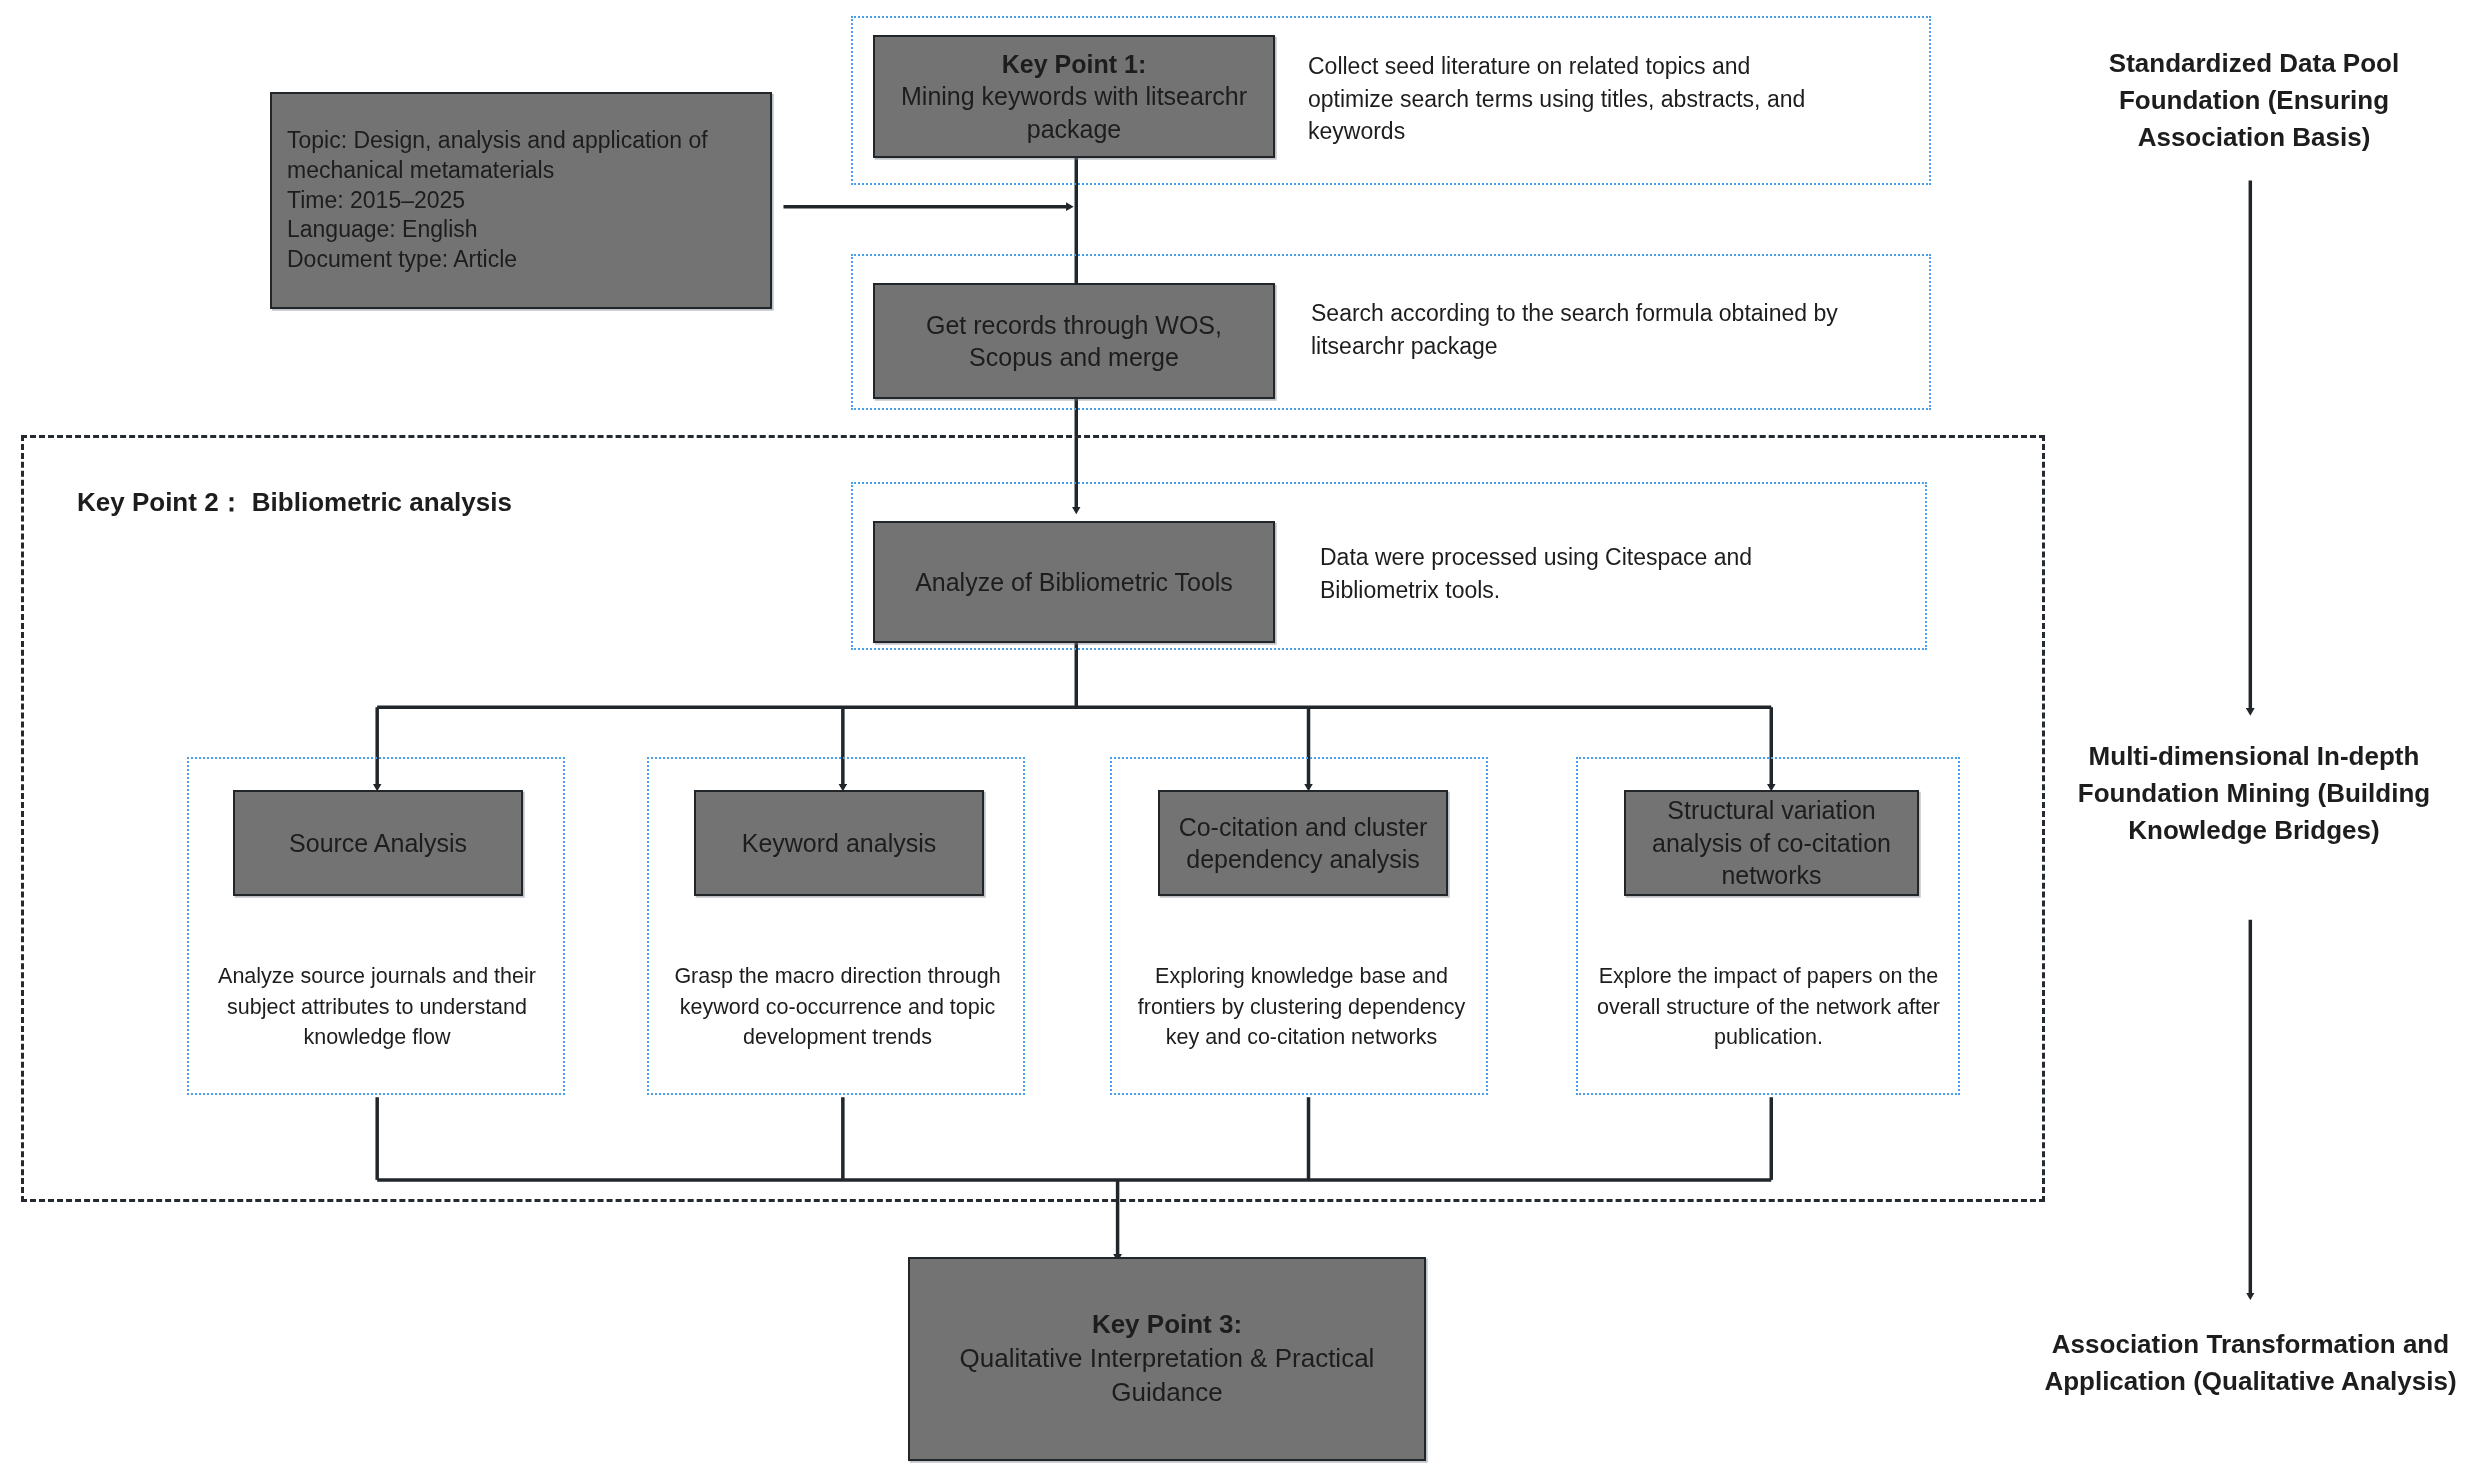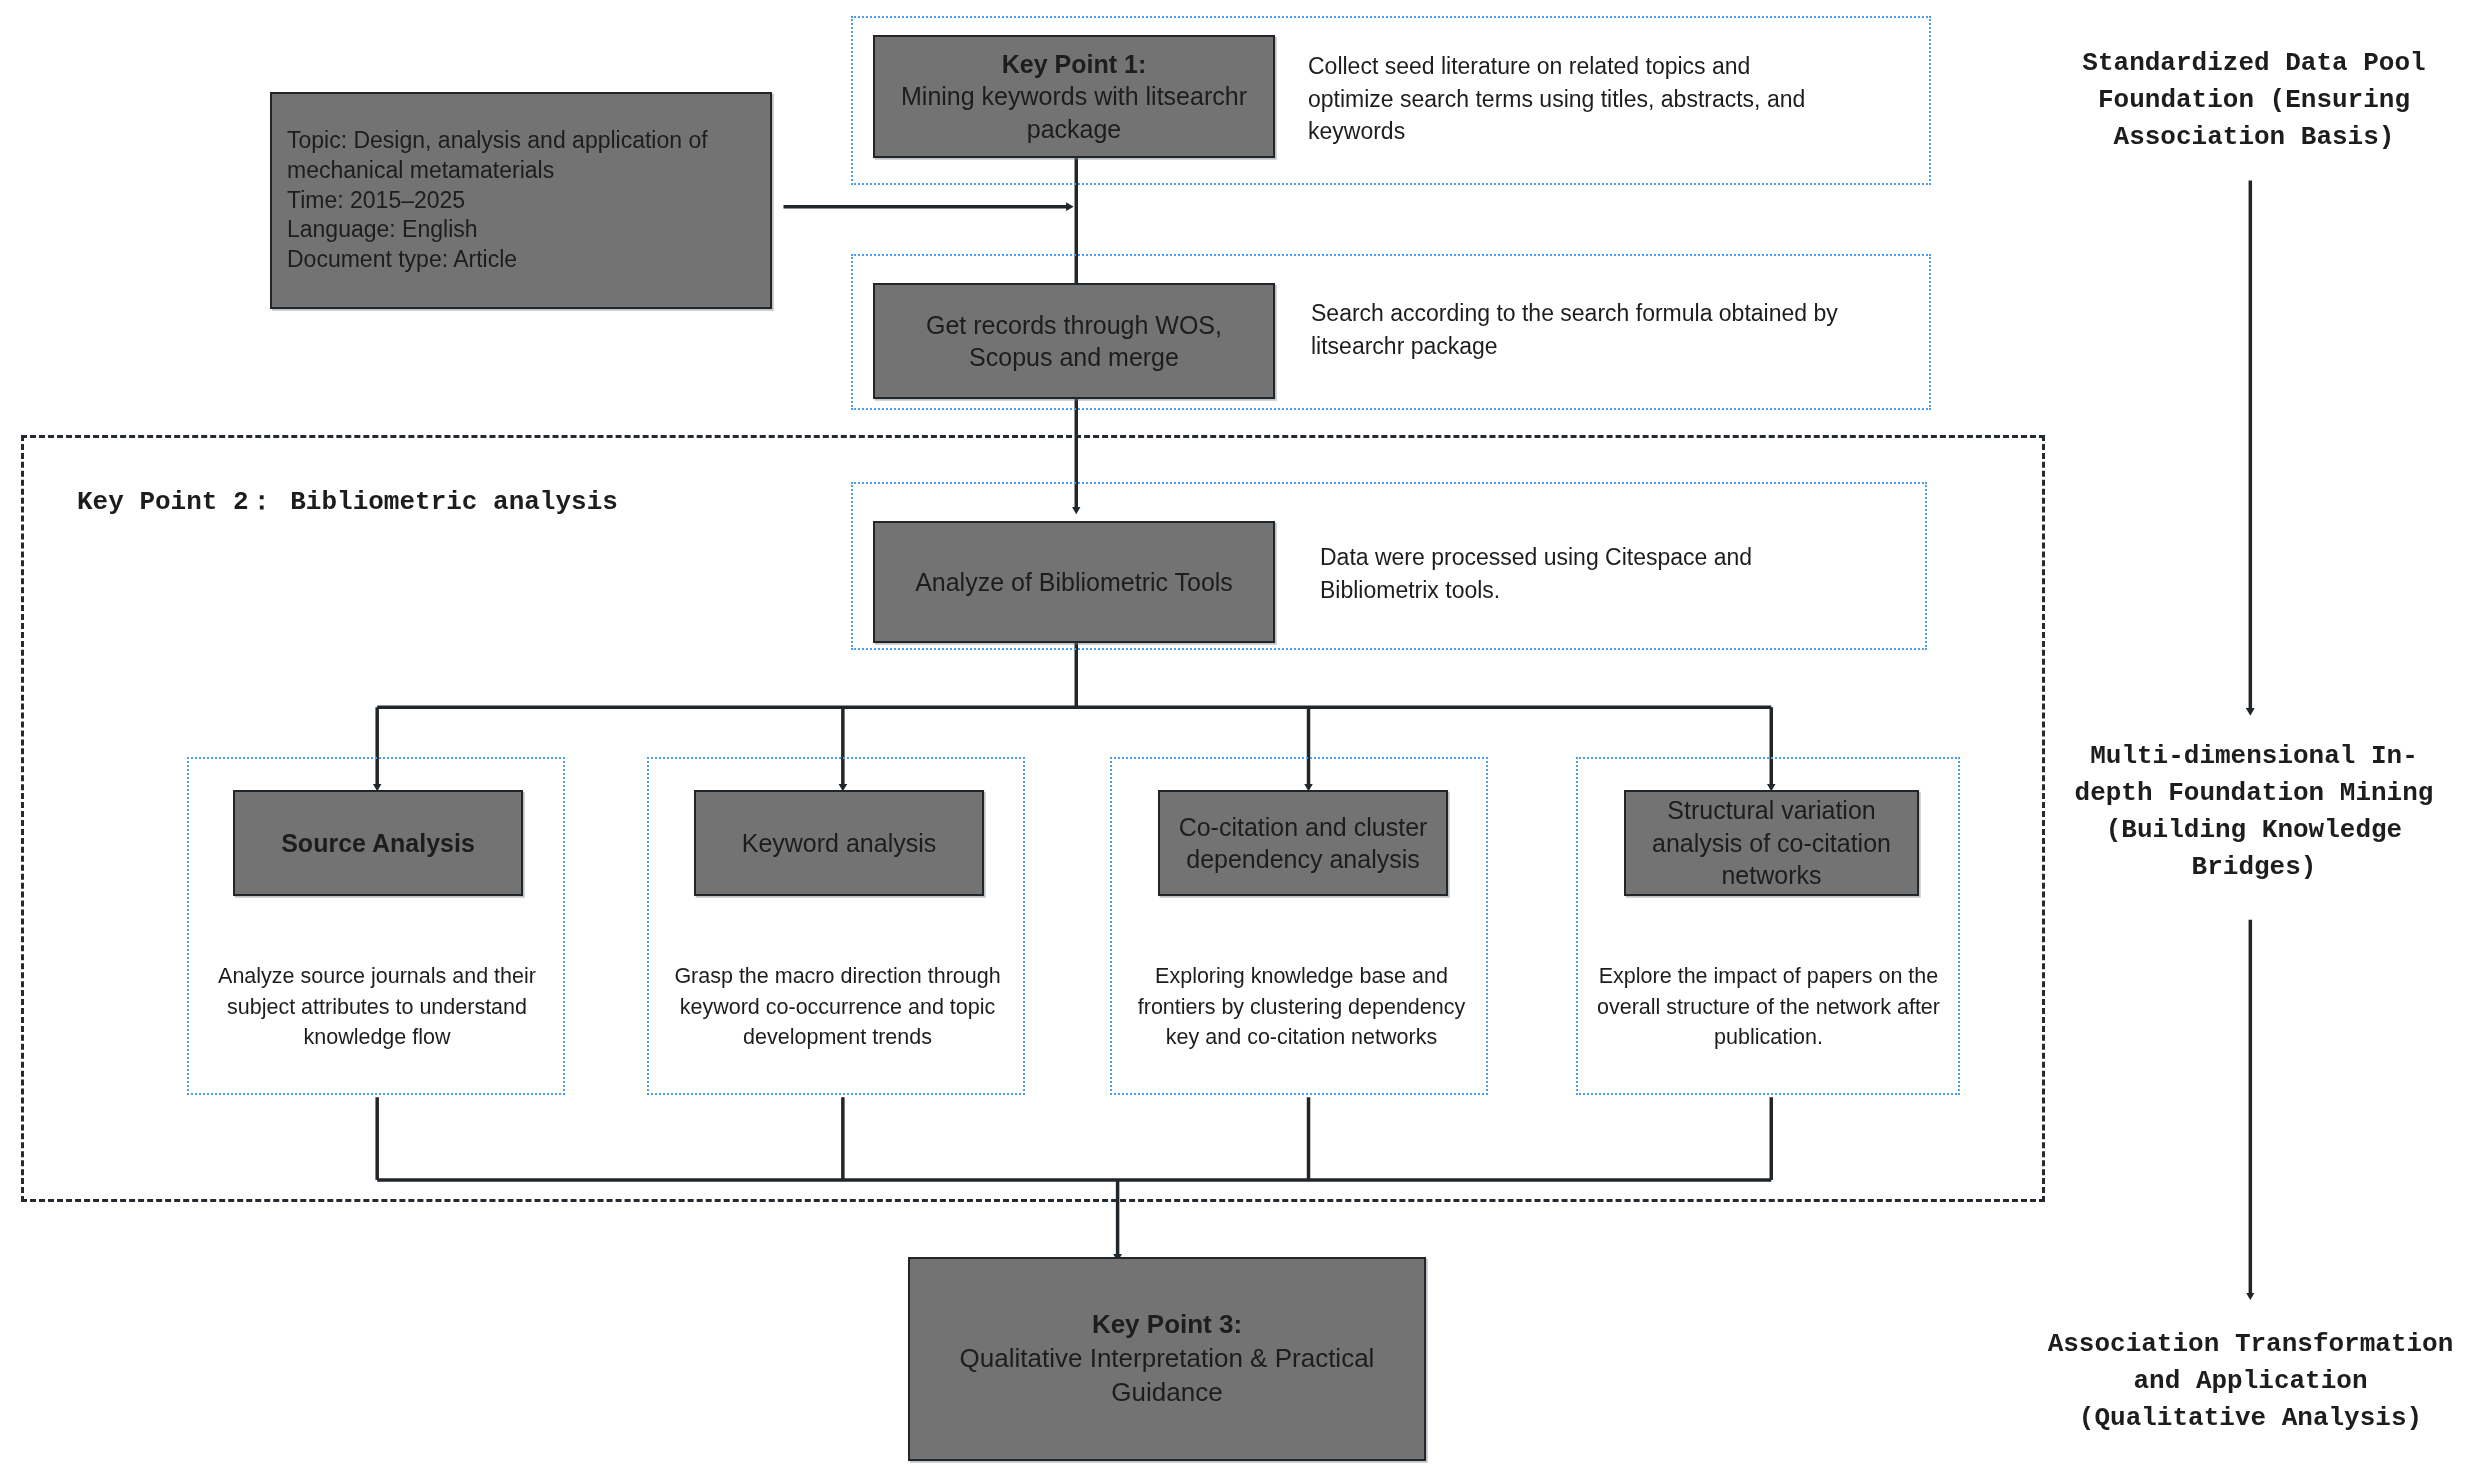--- a/index.html
+++ b/index.html
@@ -42,21 +42,21 @@
   }
 
   
   .note{
     position:absolute;
     line-height:1.42;
     color:#1d1d1d;
   }
   .note.center{text-align:center;}
   .note.left{text-align:left;}
-  .heavy{font-weight:bold;font-family:Liberation Mono, monospace;}
+  .heavy{font-weight:bold;}
 
   .fs-xl{font-size:26px;}
   .fs-lg{font-size:25px;}
   .fs-md{font-size:23px;}
   .fs-sm{font-size:21.5px;}
 </style>
 </head>
 <body>
 
 <div id="canvas">
@@ -128,21 +128,21 @@
   </div>
 
   <div class="node" style="left:873px;top:283px;width:402px;height:116px;">
     <div class="txt fs-lg">Get records through WOS, Scopus and merge</div>
   </div>
 
   <div class="node" style="left:873px;top:521px;width:402px;height:122px;">
     <div class="txt fs-lg">Analyze of Bibliometric Tools</div>
   </div>
 
-  <div class="node" style="left:233px;top:790px;width:290px;height:106px;font-weight:bold;">
+  <div class="node" style="left:233px;top:790px;width:290px;height:106px;">
     <div class="txt fs-lg">Source Analysis</div>
   </div>
   <div class="node" style="left:694px;top:790px;width:290px;height:106px;">
     <div class="txt fs-lg">Keyword analysis</div>
   </div>
   <div class="node" style="left:1158px;top:790px;width:290px;height:106px;">
     <div class="txt fs-lg">Co-citation and cluster dependency analysis</div>
   </div>
   <div class="node" style="left:1624px;top:790px;width:295px;height:106px;">
     <div class="txt fs-lg">Structural variation analysis of co-citation networks</div>

